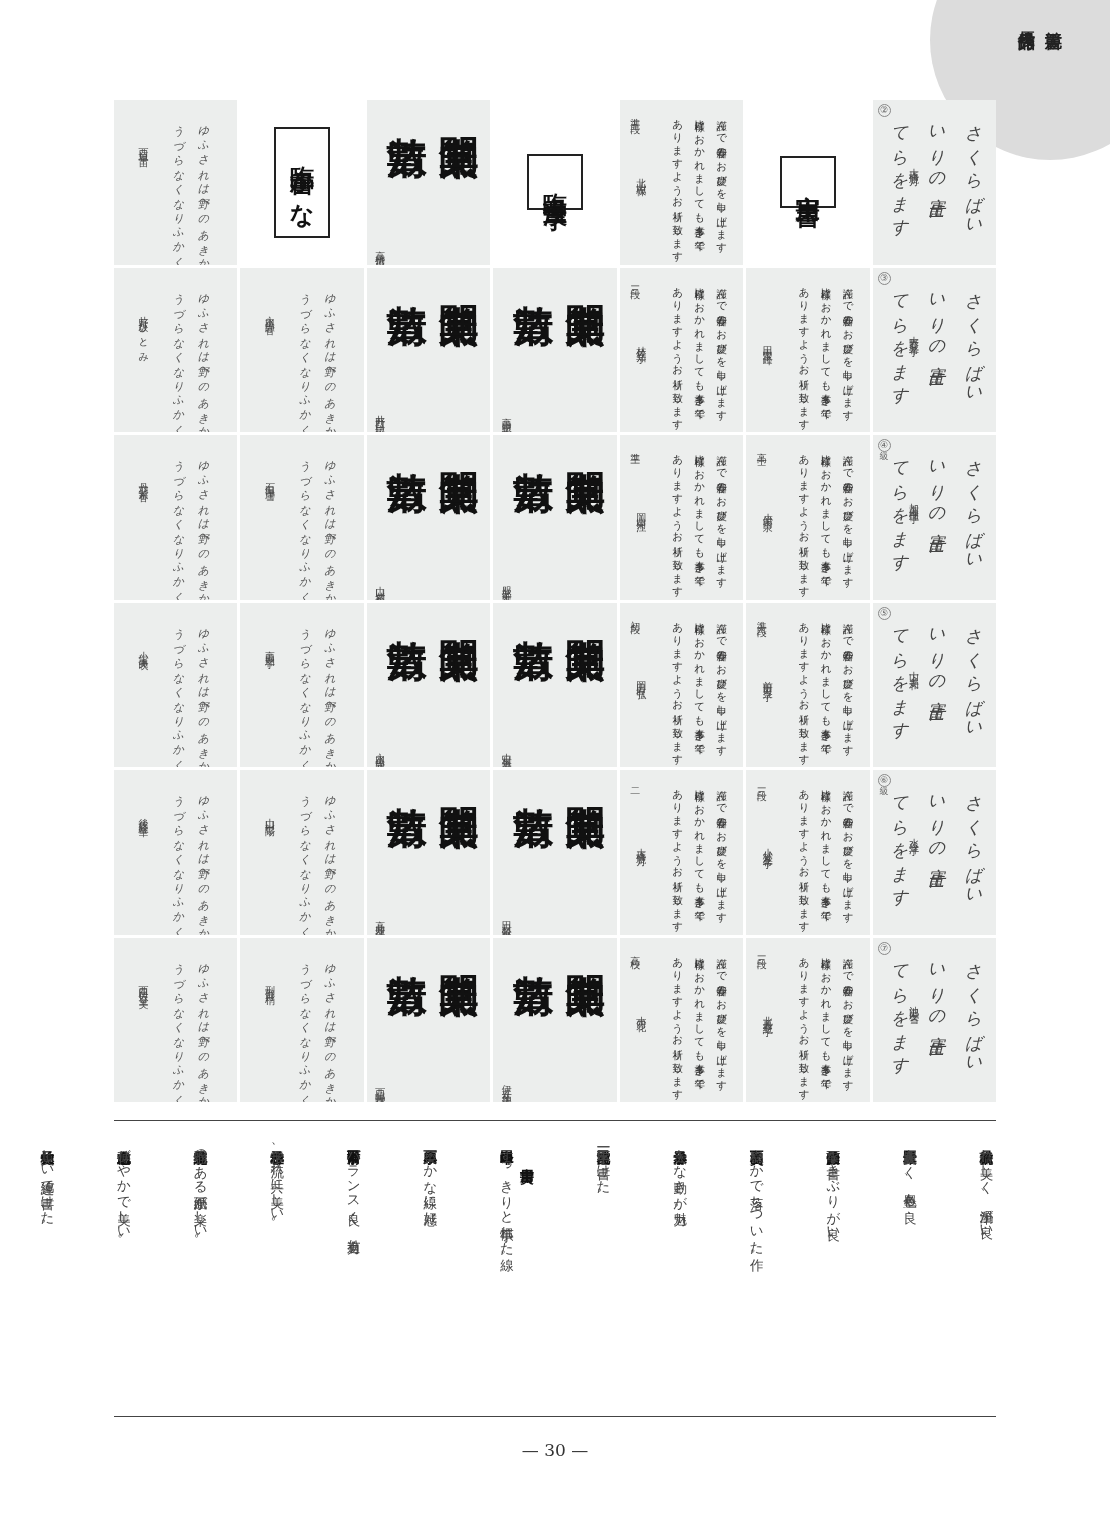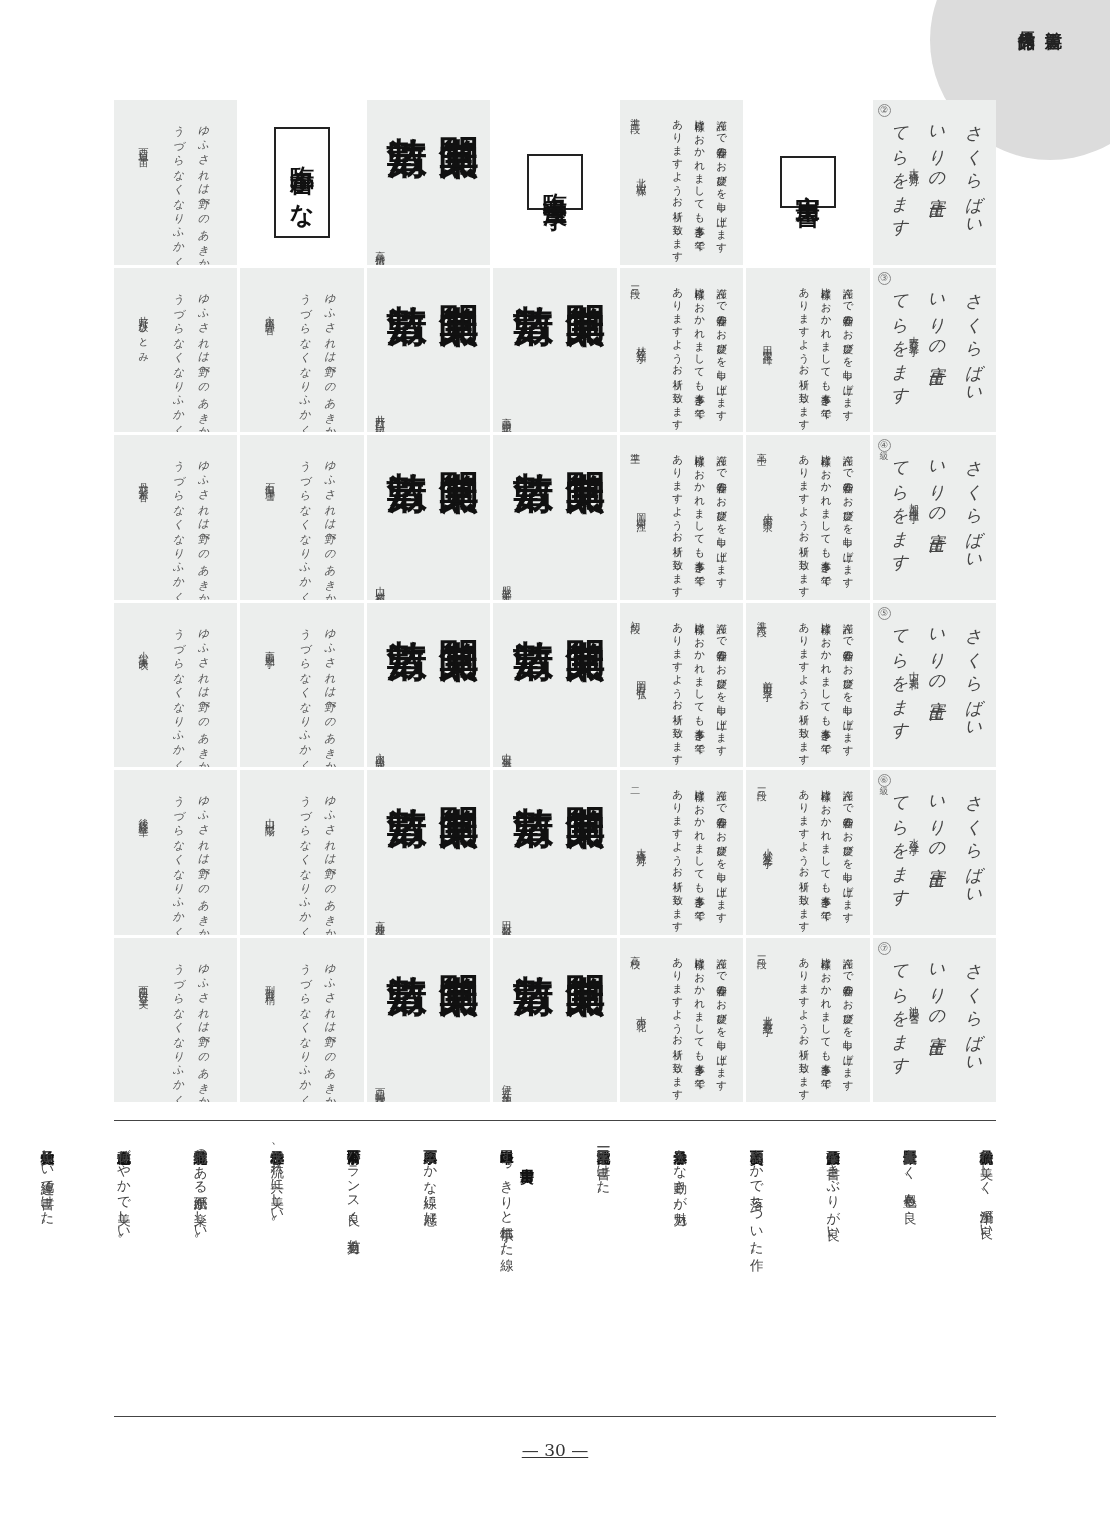--- a/index.html
+++ b/index.html
@@ -20,21 +20,21 @@
   .kcol{writing-mode:vertical-rl;font-family:"DejaVu Serif",serif;font-weight:bold;font-size:40px;line-height:50px;color:#111;}
   .poem{position:absolute;top:14px;right:10px;display:flex;flex-direction:row-reverse;gap:14px;}
   .pline{writing-mode:vertical-rl;font-family:"DejaVu Serif",serif;font-size:17px;color:#444;letter-spacing:4px;font-style:italic;}
   .num{position:absolute;top:4px;left:5px;font-size:9px;color:#666;border:1px solid #888;border-radius:50%;width:11px;height:11px;text-align:center;line-height:11px;}
   .rule{position:absolute;left:114px;width:882px;height:1px;background:#444;}
   .comments{position:absolute;top:1140px;right:114px;height:265px;display:flex;flex-direction:row-reverse;gap:1px;}
   .crow{writing-mode:vertical-rl;font-size:13.5px;line-height:19px;white-space:nowrap;}
   .crow .nm{font-weight:bold;color:#111;display:inline-block;width:5.6em;}
   .crow .cm{font-family:"DejaVu Serif",serif;color:#444;}
   .crow.hdr{font-weight:bold;font-size:14px;padding-top:18px;color:#111;}
-  .page-no{position:absolute;top:1440px;left:0;width:1110px;text-align:center;font-family:"DejaVu Serif",serif;font-size:17px;color:#333;text-decoration:underline;}
+  .page-no{position:absolute;top:1440px;left:0;width:1110px;text-align:center;font-family:"DejaVu Serif",serif;font-size:17px;color:#333;}
 </style>
 </head>
 <body>
 
 <div class="corner"></div>
 <div class="corner-title">
   <div class="vcol">競書</div>
   <div class="vcol">優秀作品</div>
 </div>
 

